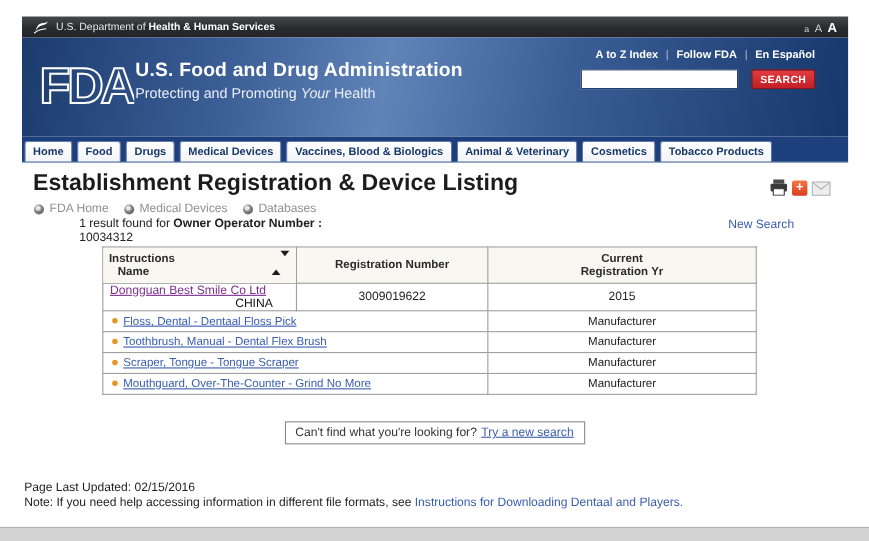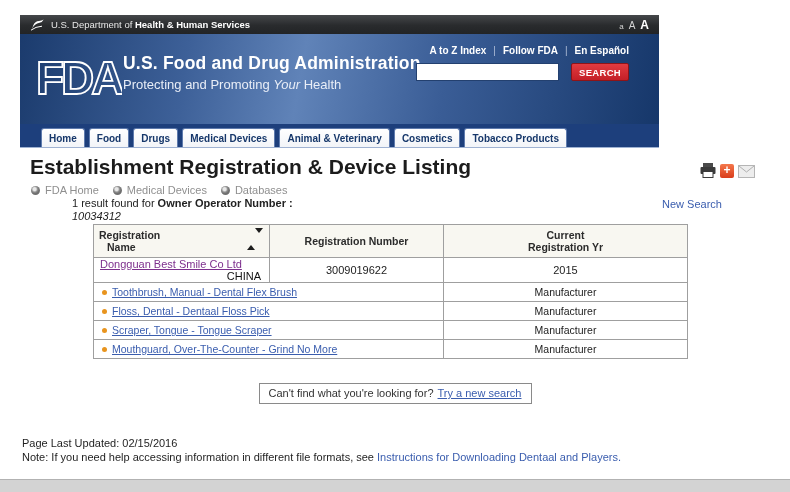--- a/index.html
+++ b/index.html
@@ -1,72 +1,72 @@
 <!DOCTYPE html>
 <html><head>
 <meta charset="utf-8">
 <style>
   * { margin:0; padding:0; box-sizing:border-box; }
   html,body { width:790px; height:492px; background:#ffffff; font-family:"Liberation Sans", sans-serif; }
   .screen { position:relative; width:790px; height:492px; overflow:hidden; background:#fff; }
 
   
-  .chrome { position:absolute; left:20px; top:15px; width:639px; }
+  .chrome { position:absolute; left:20px; top:15px; width:751px; }
 
   .hhs-bar { height:19px; background:linear-gradient(#45474a, #292b2d 55%, #222426); display:flex; align-items:center; padding:0 10px; color:#e8e8e8; font-size:9.5px; }
   .hhs-eagle { margin-right:6px; display:inline-flex; }
   .hhs-text b { color:#fff; }
   .font-sizes { margin-left:auto; display:flex; align-items:baseline; gap:5px; color:#d5d5d5; }
   .font-sizes .fs-a { font-size:8px; } .font-sizes .fs-A1 { font-size:10px; } .font-sizes .fs-A2 { font-size:12px; font-weight:bold; color:#fff; }
 
   .fda-header { height:90px; position:relative; background:linear-gradient(100deg,#1b3b6d 0%, #3d6098 26%, #6083b8 44%, #3a5d96 66%, #16376a 100%); }
   .fda-logo { position:absolute; left:14px; top:18px; }
   .fda-title-block { position:absolute; left:103px; top:19px; color:#fff; }
   .fda-title { font-size:17.5px; font-weight:bold; letter-spacing:0.2px; white-space:nowrap; }
   .fda-tagline { font-size:13px; color:#e9eef7; margin-top:3px; }
   .fda-tagline .ital { font-style:italic; }
   .header-right { position:absolute; top:11px; right:30px; text-align:right; }
   .header-links { font-size:10px; font-weight:bold; color:#fff; white-space:nowrap; }
   .header-links .sep { color:#aebcd6; margin:0 7px; font-weight:normal; }
   .search-row { margin-top:7px; display:flex; align-items:center; justify-content:flex-end; }
   .search-input { width:143px; height:18px; border:1px solid #23406f; background:#fff; margin-right:12px; font-size:11px; padding:0 3px; }
   .search-btn { width:58px; height:18px; background:linear-gradient(#e23b40,#c41f27); border:1px solid #8e1418; border-radius:2px; color:#fff; font-size:9.5px; font-weight:bold; font-family:"Liberation Sans",sans-serif; letter-spacing:0.3px; cursor:pointer; }
 
-  .nav-bar { height:24px; background:#1d3f7c; display:flex; align-items:flex-end; padding-left:21px; border-bottom:1px solid #9fb2d2; }
+  .nav-bar { height:24px; background:#1d3f7c; display:flex; align-items:flex-end; padding-left:2px; border-bottom:1px solid #9fb2d2; }
   .nav-tab { background:linear-gradient(#ffffff,#f2f4f8); border:1px solid #5f7bad; border-bottom:none; border-radius:3px 3px 0 0; font-size:10px; font-weight:bold; color:#16376a; padding:4px 7px 3px 7px; margin-right:4px; white-space:nowrap; cursor:pointer; }
 
   
   .page-title { position:absolute; left:30px; top:155px; font-size:21px; font-weight:bold; color:#1c1c1c; white-space:nowrap; }
   .breadcrumb { position:absolute; left:31px; top:184px; display:flex; align-items:center; font-size:11px; color:#8f8f8f; }
   .crumb { display:flex; align-items:center; margin-right:14px; }
   .crumb-dot { width:9px; height:9px; border-radius:50%; background:radial-gradient(circle at 40% 35%, #e8e8e8 0 1.5px, #8e8e8e 3px, #6f6f6f 4.5px); margin-right:5px; }
 
   .action-icons { position:absolute; top:163px; left:700px; display:flex; align-items:flex-start; }
   .icon-print { margin-right:4px; }
   .icon-share { width:14px; height:14px; margin:1px 4px 0 0; border-radius:2px; background:linear-gradient(#f4774b,#d93d1b); color:#fff; font-size:12px; font-weight:bold; line-height:13px; text-align:center; }
   .icon-mail { width:17px; height:13px; margin-top:2px; background:#ededed; border:1px solid #b5b5b5; position:relative; }
   .icon-mail svg { position:absolute; left:0; top:0; }
 
   .result-block { position:absolute; left:72px; top:197px; font-size:11px; color:#222; line-height:12.5px; }
-  .result-value { font-style:italic; }
+  .result-value { }
   .new-search { position:absolute; left:662px; top:198px; font-size:11px; color:#3a5dae; text-decoration:none; cursor:pointer; }
 
   table.results { position:absolute; left:93px; top:224px; width:594px; border-collapse:collapse; table-layout:fixed; }
   table.results th, table.results td { border:1px solid #9f9f9f; }
   table.results th { background:#f8f7f1; font-size:10.5px; color:#2b2b2b; font-weight:bold; height:33px; vertical-align:middle; }
   th.col-est { width:176px; text-align:left; padding-left:5px; position:relative; }
   th.col-est .line2 { padding-left:8px; }
   th.col-reg { width:174px; text-align:center; }
   th.col-yr { width:244px; text-align:center; line-height:12px; }
   .sort-arrows { position:absolute; right:6px; top:8px; cursor:pointer; }
   .sort-arrows .up { width:0; height:0; border-left:4px solid transparent; border-right:4px solid transparent; border-bottom:5px solid #1d1d1d; margin-bottom:2px; }
   .sort-arrows .down { width:0; height:0; border-left:4px solid transparent; border-right:4px solid transparent; border-top:5px solid #1d1d1d; }
   tr.est-row td { height:24px; font-size:11px; color:#222; background:#fff; }
   td.est-cell { padding-left:6px; }
-  td.est-cell .country { float:right; margin-right:8px; color:#111;text-align:right; }
+  td.est-cell .country { float:right; margin-right:21px; color:#111;text-align:right; }
   a.est-link { color:#7d2f8d; text-decoration:underline; cursor:pointer; }
   td.center { text-align:center; }
   tr.device-row td { height:19px; font-size:10.5px; background:#fff; color:#222; }
   td.device-cell { padding-left:8px; }
   .bullet { display:inline-block; width:5px; height:5px; border-radius:50%; background:#e8941e; margin:0 5px 1px 0; vertical-align:middle; }
   a.device-link { color:#3a5dae; text-decoration:underline; cursor:pointer; }
 
   .try-box { position:absolute; top:383px; left:0; right:0; margin:0 auto; width:fit-content; border:1px solid #8a8a8a; background:#fff; padding:3px 9px 4px 9px; font-size:11px; color:#333; white-space:nowrap; }
   .try-box a { color:#3a5dae; text-decoration:underline; cursor:pointer; margin-left:4px; }
 
@@ -118,20 +118,21 @@
           <button class="search-btn">SEARCH</button>
         </div>
       </div>
     </div>
 
     <div class="nav-bar">
       <span class="nav-tab">Home</span>
       <span class="nav-tab">Food</span>
       <span class="nav-tab">Drugs</span>
       <span class="nav-tab">Medical Devices</span>
+      <span class="nav-tab">Vaccines, Blood &amp; Biologics</span>
       <span class="nav-tab">Animal &amp; Veterinary</span>
       <span class="nav-tab">Cosmetics</span>
       <span class="nav-tab">Tobacco Products</span>
     </div>
 
   </div>
 
   <div class="page-title">Establishment Registration &amp; Device Listing</div>
 
   <div class="breadcrumb">
@@ -169,46 +170,46 @@
     <div><span>1 result found for </span><b>Owner Operator Number :</b></div>
     <div class="result-value">10034312</div>
   </div>
 
   <a class="new-search">New Search</a>
 
   <table class="results">
     <thead>
       <tr>
         <th class="col-est">
-          <span>Registration</span><br>
+          <span>Instructions</span><br>
           <span class="line2">Name</span>
           <span class="sort-arrows"><span class="up"></span><span class="down"></span></span>
         </th>
         <th class="col-reg">Registration Number</th>
         <th class="col-yr">
           <span>Current</span><br>
           <span>Registration Yr</span>
         </th>
       </tr>
     </thead>
     <tbody>
       <tr class="est-row">
         <td class="est-cell">
           <a class="est-link">Dongguan Best Smile Co Ltd</a>
           <span class="country">CHINA</span>
         </td>
         <td class="center">3009019622</td>
         <td class="center">2015</td>
       </tr>
       <tr class="device-row">
+        <td class="device-cell" colspan="2"><span class="bullet"></span><a class="device-link">Floss, Dental - Dentaal Floss Pick</a></td>
+        <td class="center">Manufacturer</td>
+      </tr>
+      <tr class="device-row">
         <td class="device-cell" colspan="2"><span class="bullet"></span><a class="device-link">Toothbrush, Manual - Dental Flex Brush</a></td>
-        <td class="center">Manufacturer</td>
-      </tr>
-      <tr class="device-row">
-        <td class="device-cell" colspan="2"><span class="bullet"></span><a class="device-link">Floss, Dental - Dentaal Floss Pick</a></td>
         <td class="center">Manufacturer</td>
       </tr>
       <tr class="device-row">
         <td class="device-cell" colspan="2"><span class="bullet"></span><a class="device-link">Scraper, Tongue - Tongue Scraper</a></td>
         <td class="center">Manufacturer</td>
       </tr>
       <tr class="device-row">
         <td class="device-cell" colspan="2"><span class="bullet"></span><a class="device-link">Mouthguard, Over-The-Counter - Grind No More</a></td>
         <td class="center">Manufacturer</td>
       </tr>

